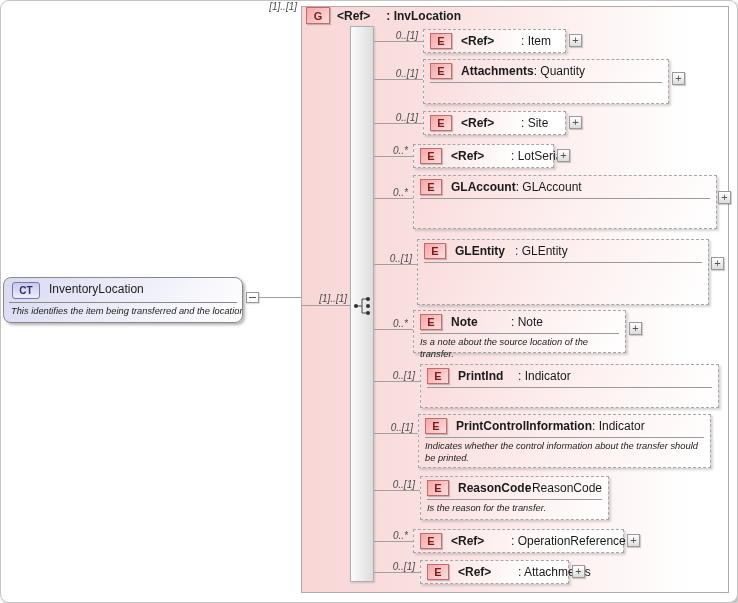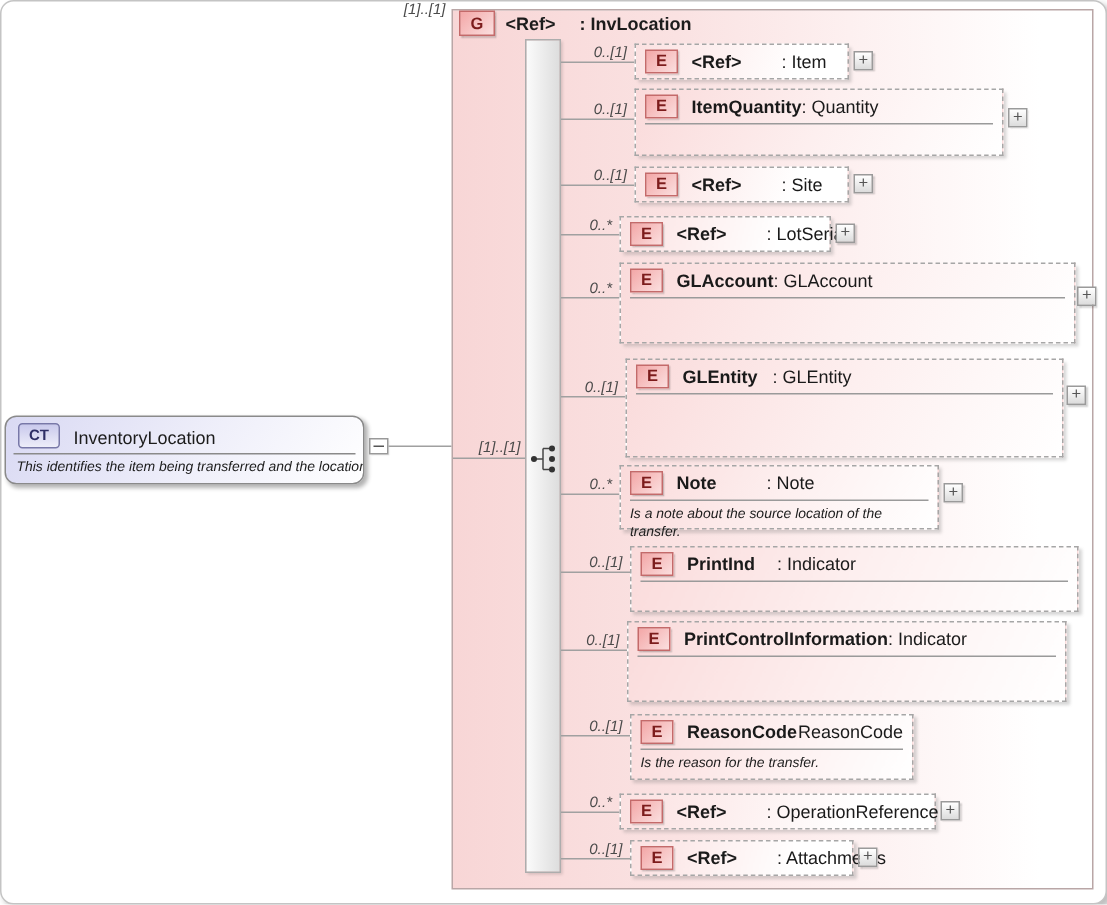--- a/index.html
+++ b/index.html
@@ -5,21 +5,21 @@
   html,body{margin:0;padding:0;background:#fff;}
   .canvas{position:relative;width:738px;height:603px;font-family:"Liberation Sans",sans-serif;
           background:#fff;border:1px solid #c4c4c4;border-radius:9px;
           box-shadow:3px 3px 4px rgba(0,0,0,.25);overflow:hidden;box-sizing:border-box;}
   .hline{position:absolute;height:1px;background:#a0a0a0;}
   .card-label{position:absolute;font-size:10px;font-style:italic;color:#4a4a4a;text-align:right;white-space:nowrap;}
   
   .ct-box{position:absolute;left:2px;top:276px;width:240px;height:46px;border:1px solid #8a8a8a;
           border-radius:8px;background:linear-gradient(125deg,#d9d9f3 0%,#efeffa 55%,#ffffff 100%);
           box-shadow:2px 2px 3px rgba(0,0,0,.3);box-sizing:border-box;}
-  .ct-head{display:flex;align-items:flex-end;gap:9px;padding:4px 20px 2px 8px;}
+  .ct-head{display:flex;align-items:flex-start;gap:9px;padding:4px 20px 2px 8px;}
   .ct-title{font-weight:normal;font-size:12px;color:#1c1c1c;}
   .ct-sep{height:1px;background:#8a8a8a;margin:1px 5px;}
   .ct-ann{font-size:9.3px;font-style:italic;color:#1c1c1c;padding:2px 7px;white-space:nowrap;overflow:hidden;}
   .badge{display:inline-flex;align-items:center;justify-content:center;font-weight:bold;flex:none;}
   .ct-badge{width:26px;height:15px;font-size:10px;color:#2e2e66;border:1px solid #7878a8;border-radius:3px;
             background:linear-gradient(#c9c9ec,#ededf9);}
   .p-badge{color:#7c1c1c;border:1px solid #c46a6a;background:linear-gradient(135deg,#f3a7a7,#fbdfdf);
            box-shadow:1px 1px 1px rgba(0,0,0,.2);}
   .g-badge{width:22px;height:15px;font-size:11px;}
   .e-badge{width:20px;height:14px;font-size:11px;}
@@ -101,21 +101,21 @@
       <span class="etype">: Item</span>
     </div>
   </div>
   <div class="plus" style="left:568px;top:33px;">+</div>
 
   <div class="hline" style="left:373px;top:78px;width:49px;"></div>
   <div class="card-label" style="left:369px;top:67px;width:48px;">0..[1]</div>
   <div class="ebox doc" style="left:422px;top:58px;width:246px;height:45px;">
     <div class="ebox-head">
       <span class="badge p-badge e-badge">E</span>
-      <span class="ename">ItemQuantity</span>
+      <span class="ename">Attachments</span>
       <span class="etype">: Quantity</span>
     </div>
     <div class="esep"></div>
   </div>
   <div class="plus" style="left:671px;top:71px;">+</div>
 
   <div class="hline" style="left:373px;top:122px;width:49px;"></div>
   <div class="card-label" style="left:369px;top:111px;width:48px;">0..[1]</div>
   <div class="ebox simple" style="left:422px;top:110px;width:143px;height:24px;">
     <div class="ebox-head">
@@ -187,20 +187,21 @@
 
   <div class="hline" style="left:373px;top:432px;width:44px;"></div>
   <div class="card-label" style="left:366px;top:421px;width:46px;">0..[1]</div>
   <div class="ebox doc" style="left:417px;top:413px;width:293px;height:54px;">
     <div class="ebox-head">
       <span class="badge p-badge e-badge">E</span>
       <span class="ename">PrintControlInformation</span>
       <span class="etype">: Indicator</span>
     </div>
     <div class="esep"></div>
+    <div class="eann">Indicates whether the control information about the transfer should be printed.</div>
   </div>
 
   <div class="hline" style="left:373px;top:489px;width:46px;"></div>
   <div class="card-label" style="left:368px;top:478px;width:46px;">0..[1]</div>
   <div class="ebox doc" style="left:419px;top:475px;width:189px;height:44px;">
     <div class="ebox-head">
       <span class="badge p-badge e-badge">E</span>
       <span class="ename">ReasonCode</span>
       <span class="etype">: ReasonCode</span>
     </div>

